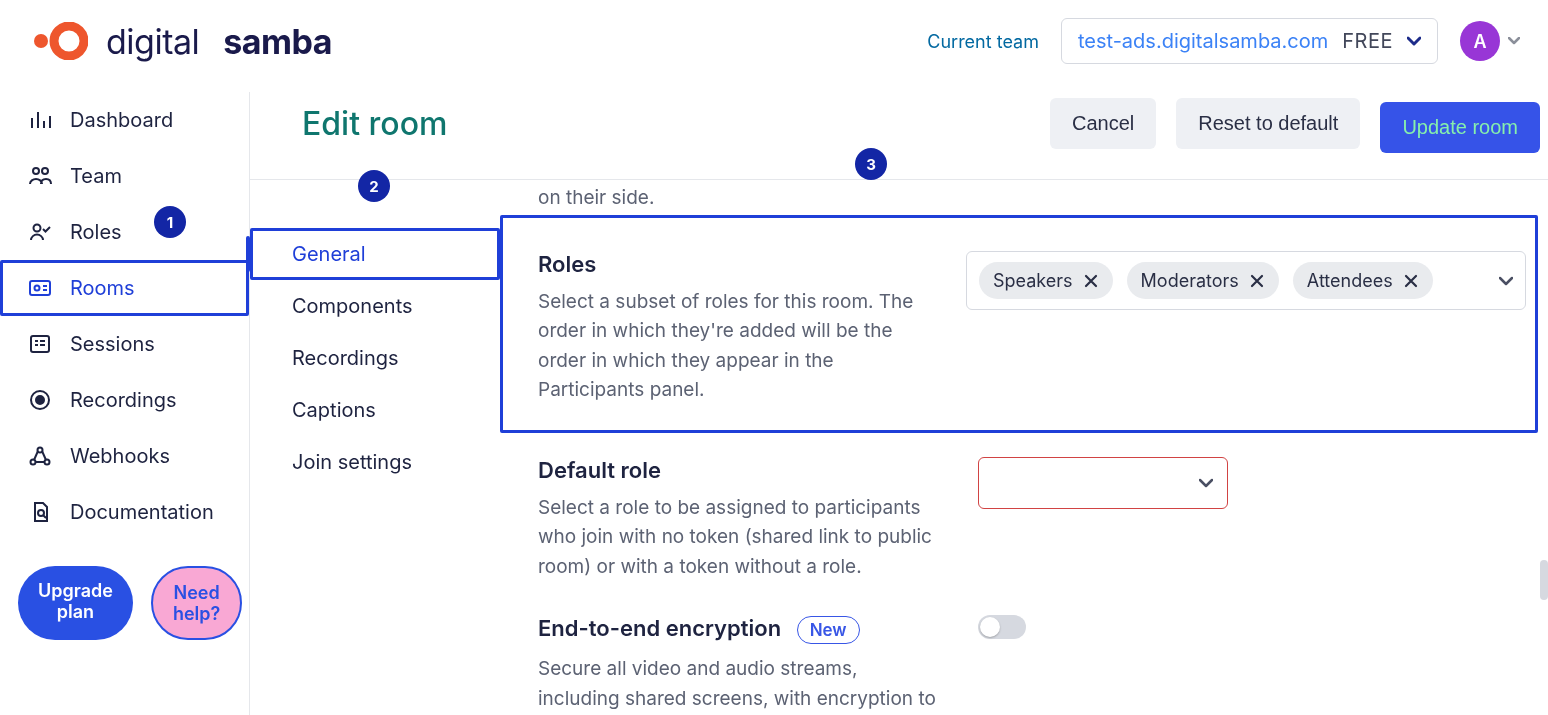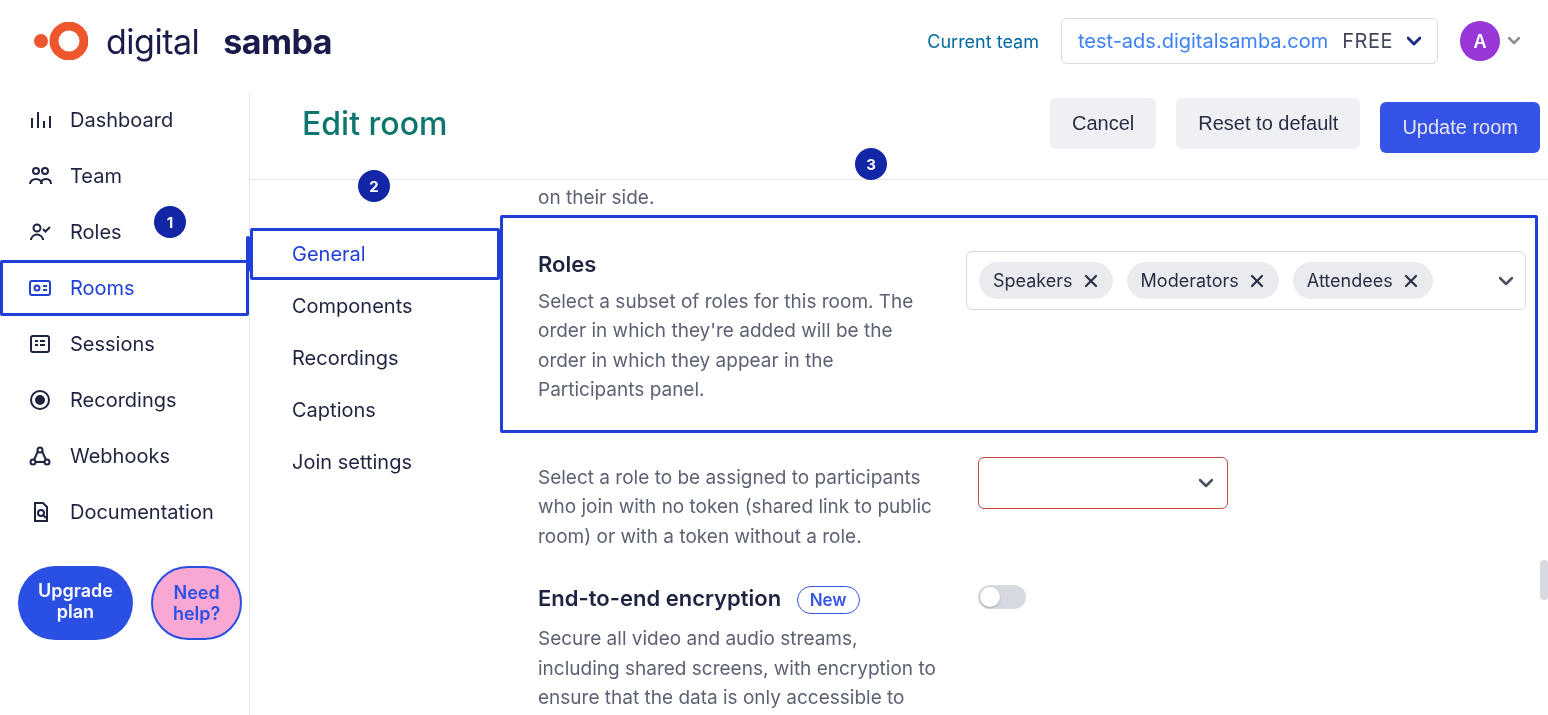--- a/index.html
+++ b/index.html
@@ -50,21 +50,21 @@
   .pill.primary{background:var(--blue-pill);color:#fff;}
   .pill.ghost{background:#f9a8d4;border:2px solid var(--blue-pill);color:var(--blue-pill);}
 
   .content{flex:1;display:flex;min-width:0;}
   .subnav{width:250px;padding:18px 0 0 0;}
   .page-title{font-size:32px;color:#0f766e;margin:12px;font-weight:500;}
   .actions-row{display:flex;align-items:center;gap:20px;margin-left:auto;}
   .btn{border:none;border-radius:6px;padding:14px 22px;font-size:20px;cursor:pointer;}
   .btn.cancel{background:var(--gray-btn);color:#2a2f45;}
   .btn.reset{background:var(--gray-btn);color:#2a2f45;}
-  .btn.update{background:var(--blue-btn);color:#e5e5e5;margin-top:8px;}
+  .btn.update{background:var(--blue-btn);color:#86efac;margin-top:8px;}
 
   .head-row{display:flex;align-items:center;justify-content:space-between;padding:0 8px 24px 40px;border-bottom:1px solid var(--line);}
 
   .tabs{list-style:none;margin:30px 0 0 0;padding:0;}
   .tab{padding:14px 24px 14px 42px;font-size:20px;color:#1e2340;cursor:pointer;position:relative;}
   .tab.active{color:var(--blue);outline:3px solid var(--blue);outline-offset:-3px;border-radius:2px;}
   .tab.active::before{content:"";position:absolute;left:-4px;top:8px;bottom:8px;width:4px;background:var(--blue);border-radius:2px;}
 
   .panel{flex:1;min-width:0;padding:16px 10px 0 0;position:relative;}
   .section{padding:24px 0 10px 38px;}
@@ -293,20 +293,21 @@
                     </svg>
                 </span>
               </div>
             </div>
           </div>
         </div>
 
         <div class="section">
           <div class="row">
             <div>
+              <h3>Default role</h3>
               <p>Select a role to be assigned to participants who join with no token (shared link to public room) or with a token without a role.</p>
             </div>
             <div class="field-right" style="display:flex;">
               <div class="select">
                 <span class="chev">
                   <svg width="14" height="10" viewBox="0 0 14 10">
                       <path d="M1 2l6 6 6-6" fill="none" stroke="currentColor" stroke-width="2.5" stroke-linecap="round" stroke-linejoin="round"></path>
                     </svg>
                 </span>
               </div>

